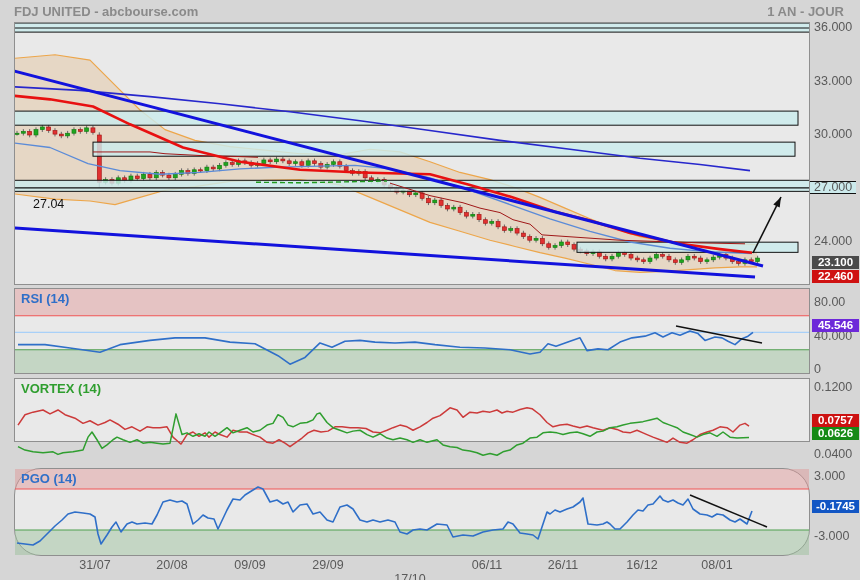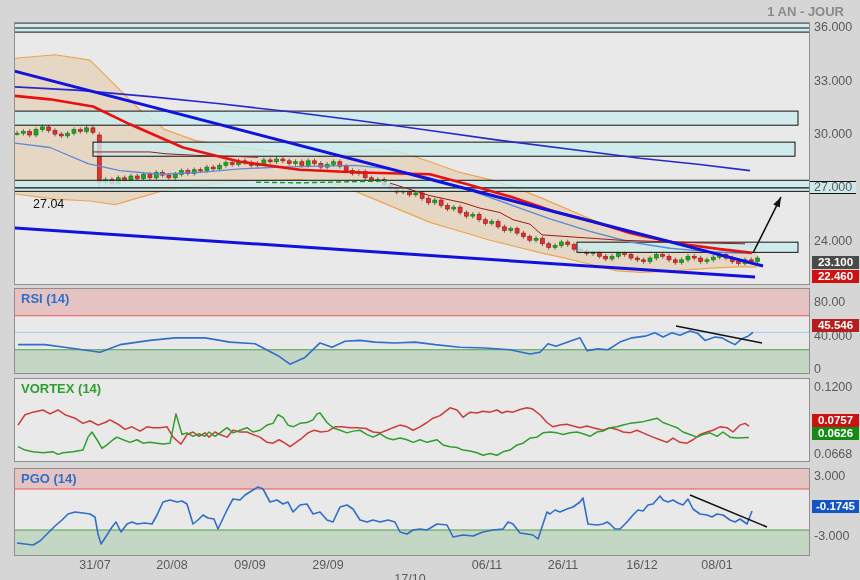--- a/index.html
+++ b/index.html
@@ -15,20 +15,21 @@
   .badge{position:absolute;left:812px;width:47px;height:13px;z-index:2;color:#fff;font-size:11.5px;font-weight:bold;text-align:center;line-height:13px;}
   .xlab{position:absolute;top:558px;width:50px;text-align:center;font-size:12.5px;color:#5a5a5a;}
   .lvl{position:absolute;left:18px;top:174px;font-size:12.5px;color:#111;z-index:6;}
   .rstrip{position:absolute;left:810px;top:181px;width:46px;height:11px;background:rgba(203,235,237,0.95);border-top:1px solid #111;border-bottom:1px solid #111;z-index:0;}
 </style>
 </head>
 <body>
 
 <div class="stage">
 
+  <div class="hdr" style="left:14px;">FDJ UNITED - abcbourse.com</div>
   <div class="hdr" style="right:16px;">1 AN - JOUR</div>
 
   <div class="panel" id="p-main" style="top:22px;height:263px;">
     <svg id="svg-main" width="794" height="261" viewBox="15 23 794 261">
         <path d="M14 58.316610000000054 L55 54.74995 L90 60.099939999999954 L115 85.06656000000005 L140 110.03318000000003 L165 129.64981 L195 140.34979000000004 L230 146.59144499999996 L265 150.15810500000003 L300 153.72476500000002 L340 154.61643000000004 L370 149.26644000000002 L400 151.941435 L430 161.74975 L460 172.44973000000005 L490 179.58305000000001 L515 187.608035 L540 197.41635000000002 L565 208.11633000000003 L590 218.81631 L615 228.624625 L640 236.64961 L665 241.107935 L690 242.89126500000003 L715 243.78293000000005 L740 243.78293000000005 L757 244.67459499999998 L757 266.96622 L740 266.96622 L715 267.857885 L690 269.641215 L665 271.42454499999997 L640 272.31621 L615 270.53288000000003 L590 264.29122500000005 L565 258.04957 L540 252.69958000000005 L515 246.45792500000002 L490 240.21626999999998 L460 231.29961999999998 L430 222.38297 L400 209.89966 L370 197.41635000000002 L340 184.93304000000003 L300 179.58305000000001 L265 180.47471500000003 L230 181.36638000000005 L195 186.71636999999998 L165 190.28303000000002 L140 197.41635000000002 L115 204.54967 L90 200.98301 L55 199.19968000000003 L14 193.84969000000004 Z" fill="rgba(226,176,116,0.30)" stroke="none"></path>
         <path d="M14 58.316610000000054 L55 54.74995 L90 60.099939999999954 L115 85.06656000000005 L140 110.03318000000003 L165 129.64981 L195 140.34979000000004 L230 146.59144499999996 L265 150.15810500000003 L300 153.72476500000002 L340 154.61643000000004 L370 149.26644000000002 L400 151.941435 L430 161.74975 L460 172.44973000000005 L490 179.58305000000001 L515 187.608035 L540 197.41635000000002 L565 208.11633000000003 L590 218.81631 L615 228.624625 L640 236.64961 L665 241.107935 L690 242.89126500000003 L715 243.78293000000005 L740 243.78293000000005 L757 244.67459499999998" fill="none" stroke="#eda64a" stroke-width="1.2" stroke-linejoin="round"></path>
         <path d="M14 193.84969000000004 L55 199.19968000000003 L90 200.98301 L115 204.54967 L140 197.41635000000002 L165 190.28303000000002 L195 186.71636999999998 L230 181.36638000000005 L265 180.47471500000003 L300 179.58305000000001 L340 184.93304000000003 L370 197.41635000000002 L400 209.89966 L430 222.38297 L460 231.29961999999998 L490 240.21626999999998 L515 246.45792500000002 L540 252.69958000000005 L565 258.04957 L590 264.29122500000005 L615 270.53288000000003 L640 272.31621 L665 271.42454499999997 L690 269.641215 L715 267.857885 L740 266.96622 L757 266.96622" fill="none" stroke="#eda64a" stroke-width="1.2" stroke-linejoin="round"></path>
         <line x1="17" y1="130.898141" x2="17" y2="135.53479899999996" stroke="#666" stroke-width="1"></line>
         <rect x="15" y="133.21647" width="4" height="1.2" fill="#1fa51f" stroke="#0c7a0c" stroke-width="0.6"></rect>
         <line x1="23.33" y1="129.11481100000003" x2="23.33" y2="135.53479899999996" stroke="#666" stroke-width="1"></line>
@@ -292,29 +293,29 @@
         <rect x="15" y="349.75" width="794" height="23.25" fill="rgba(150,190,150,0.45)"></rect>
         <line x1="15" y1="315.75" x2="809" y2="315.75" stroke="#f15656" stroke-width="1.2"></line>
         <line x1="15" y1="349.75" x2="809" y2="349.75" stroke="#4f9f4f" stroke-width="1.2"></line>
         <line x1="15" y1="332.325" x2="809" y2="332.325" stroke="#a8d0f8" stroke-width="1.3"></line>
         <path d="M18 344.65 L45 344.65 L70 348.05 L100 352.3 L120 344.65 L150 340.4 L175 337.85 L205 337.85 L230 342.1 L255 343.8 L278 355.7 L290 364.2 L305 357.4 L320 342.95 L332 347.2 L345 341.25 L360 340.4 L375 342.1 L395 342.95 L415 342.1 L435 344.65 L460 347.2 L485 348.05 L510 349.75 L530 354 L540 352.3 L548 343.8 L556 346.35 L570 341.25 L580 337.85 L587 350.6 L598 348.9 L608 349.75 L620 342.1 L632 337.85 L645 336.15 L655 332.75 L663 337 L672 332.75 L680 335.3 L690 331.05 L698 333.6 L705 340.4 L715 337 L722 337.85 L728 341.25 L735 344.65 L742 338.7 L748 336.15 L753 332.325" fill="none" stroke="#2f6fc8" stroke-width="1.6" stroke-linejoin="round"></path>
         <path d="M676 326 L762 343" fill="none" stroke="#111" stroke-width="1.5" stroke-linejoin="round"></path>
       </svg>
     <div class="ptitle" id="t-rsi" style="color: rgb(47, 111, 200);">RSI (14)</div>
   </div>
 
-  <div class="panel" id="p-vortex" style="top:378px;height:84px;">
+  <div class="panel" id="p-vortex" style="top:378px;height:64px;">
     <svg id="svg-vortex" width="794" height="84" viewBox="15 379 794 84">
         <path d="M18 425.0875 L25 414.7375 L33 412.15 L43 409.99375 L50 413.875 L58 409.99375 L65 414.7375 L75 418.1875 L83 423.3625 L90 420.775 L98 425.0875 L105 422.5 L110 419.91249999999997 L118 424.225 L125 429.4 L132 426.8125 L140 431.125 L147 426.8125 L153 427.675 L160 427.675 L167 426.8125 L173 437.1625 L178 441.475 L181 444.0625 L187 434.575 L193 431.9875 L199 436.3 L205 432.85 L209 437.1625 L215 431.9875 L220 434.575 L227 437.1625 L233 430.2625 L240 431.9875 L247 431.9875 L253 434.575 L260 437.1625 L267 442.3375 L273 443.2 L279 439.75 L285 443.2 L290 446.65 L296 442.3375 L302 438.025 L308 432.85 L314 430.2625 L321 431.9875 L328 431.125 L335 426.8125 L342 426.8125 L350 427.675 L358 427.675 L366 428.5375 L373 431.9875 L380 432.85 L387 430.2625 L393 427.675 L400 425.0875 L407 426.8125 L413 430.2625 L420 426.8125 L427 422.5 L433 418.1875 L440 415.6 L450 407.8375 L457 409.99375 L463 417.325 L470 412.15 L477 413.0125 L483 411.2875 L490 412.15 L497 409.99375 L502 413.0125 L507 411.2875 L513 412.15 L520 409.5625 L527 407.8375 L532 408.7 L540 414.7375 L547 422.5 L553 426.8125 L560 425.0875 L567 424.225 L573 425.95 L580 427.675 L587 425.95 L593 427.675 L603 430.2625 L610 427.675 L617 429.4 L623 431.9875 L630 432.85 L637 430.2625 L643 432.85 L647 434.575 L653 437.1625 L660 439.75 L667 442.3375 L673 438.025 L680 442.3375 L687 443.2 L693 439.75 L700 434.575 L707 431.9875 L713 430.2625 L720 426.8125 L727 427.675 L733 431.9875 L740 425.0875 L745 423.3625 L749 426.20875" fill="none" stroke="#cc3a3a" stroke-width="1.5" stroke-linejoin="round"></path>
         <path d="M18 446.65 L25 450.1 L33 451.825 L43 452.6875 L53 451.825 L58 454.4125 L63 452.6875 L73 451.825 L83 450.1 L88 437.1625 L92 431.9875 L97 439.75 L102 448.375 L107 444.925 L113 439.75 L117 437.1625 L123 439.75 L130 442.3375 L137 439.75 L143 443.2 L150 442.3375 L157 443.2 L163 444.0625 L170 443.2 L176 413.875 L182 434.575 L187 432.85 L193 436.3 L199 433.7125 L205 436.3 L209 431.9875 L215 436.3 L220 432.85 L227 427.675 L233 432.85 L240 430.2625 L247 427.675 L253 431.9875 L260 430.2625 L267 425.0875 L273 423.3625 L278 414.7375 L283 417.325 L288 425.0875 L293 426.8125 L300 423.3625 L307 422.5 L313 419.91249999999997 L317 413.875 L320 413.0125 L327 422.5 L333 427.675 L340 430.2625 L347 432.85 L353 431.125 L360 430.2625 L367 434.575 L373 437.1625 L380 433.7125 L387 438.025 L393 439.75 L400 438.025 L407 439.75 L413 442.3375 L420 439.75 L427 442.3375 L437 439.75 L443 444.925 L450 446.65 L457 447.5125 L463 450.1 L470 450.9625 L477 452.6875 L483 455.275 L490 453.55 L497 455.275 L503 451.825 L510 450.1 L517 444.925 L523 443.2 L530 438.025 L537 437.1625 L543 432.85 L550 431.9875 L557 432.85 L563 434.575 L570 432.85 L577 431.9875 L583 433.7125 L590 436.3 L597 431.9875 L603 431.125 L610 427.675 L617 426.8125 L623 425.0875 L630 423.3625 L637 422.5 L643 421.6375 L650 419.91249999999997 L657 418.1875 L663 422.5 L670 425.0875 L677 427.675 L683 431.9875 L690 434.575 L697 437.1625 L703 434.575 L710 432.85 L717 436.3 L723 431.9875 L730 437.1625 L737 438.025 L749 437.5075" fill="none" stroke="#2f9e2f" stroke-width="1.5" stroke-linejoin="round"></path>
       </svg>
     <div class="ptitle" id="t-vortex" style="color: rgb(47, 158, 47);">VORTEX (14)</div>
   </div>
 
-  <div class="panel" id="p-pgo" style="top:468px;height:88px;">
+  <div class="panel" id="p-pgo" style="top:468px;height:88px;border-radius:27px;">
     <svg id="svg-pgo" width="794" height="86" viewBox="15 469 794 86">
         <rect x="15" y="469" width="794" height="20" fill="rgba(224,148,148,0.45)"></rect>
         <rect x="15" y="530" width="794" height="25" fill="rgba(150,190,150,0.45)"></rect>
         <line x1="15" y1="489" x2="809" y2="489" stroke="#f15656" stroke-width="1.2"></line>
         <line x1="15" y1="530" x2="809" y2="530" stroke="#4f9f4f" stroke-width="1.2"></line>
         <path d="M17 543 L25 544 L33 545 L40 541 L48 533 L55 526 L62 520 L68 514 L75 512 L83 513 L90 514 L95 517 L98 534 L101 544 L107 535 L112 527 L116 522 L121 532 L127 524 L132 522 L137 524 L145 523 L152 524 L157 515 L163 502 L170 500 L177 502 L182 501 L187 504 L193 524 L198 520 L203 515 L208 518 L214 519 L218 529 L227 510 L233 499 L240 500 L245 495 L253 490 L258 487 L263 489 L270 502 L277 500 L283 504 L288 502 L293 512 L300 505 L307 504 L313 514 L320 512 L327 520 L333 522 L340 507 L347 505 L353 509 L360 520 L367 522 L373 520 L380 522 L388 520 L395 522 L400 532 L407 534 L413 530 L420 529 L427 530 L437 524 L447 525 L453 537 L463 535 L473 536 L483 532 L493 530 L503 529 L508 522 L513 524 L520 533 L527 534 L533 535 L538 539 L547 512 L550 514 L555 510 L560 512 L567 509 L573 507 L580 502 L583 498 L588 524 L597 525 L603 524 L607 522 L610 524 L615 529 L620 529 L627 522 L633 515 L638 510 L643 511 L648 505 L653 504 L660 496 L663 500 L668 502 L673 500 L678 503 L683 505 L688 499 L693 509 L700 514 L707 515 L712 517 L717 514 L723 515 L730 520 L735 522 L740 519 L747 524 L752 511" fill="none" stroke="#2f6fc8" stroke-width="1.6" stroke-linejoin="round"></path>
         <path d="M690 495 L767 527" fill="none" stroke="#111" stroke-width="1.5" stroke-linejoin="round"></path>
       </svg>
     <div class="ptitle" id="t-pgo" style="color: rgb(47, 111, 200);">PGO (14)</div>
   </div>
@@ -323,28 +324,28 @@
   <div id="ylabels">
       <div class="ylab" style="top: 20px;">36.000</div>
       <div class="ylab" style="top: 74px;">33.000</div>
       <div class="ylab" style="top: 127px;">30.000</div>
       <div class="ylab" style="top: 180px;">27.000</div>
       <div class="ylab" style="top: 234px;">24.000</div>
       <div class="ylab" style="top: 295px;">80.00</div>
       <div class="ylab" style="top: 329px;">40.000</div>
       <div class="ylab" style="top: 362px;">0</div>
       <div class="ylab" style="top: 380px;">0.1200</div>
-      <div class="ylab" style="top: 447px;">0.0668</div>
+      <div class="ylab" style="top: 447px;">0.0400</div>
       <div class="ylab" style="top: 469px;">3.000</div>
       <div class="ylab" style="top: 529px;">-3.000</div>
     </div>
   <div id="badges">
       <div class="badge" style="top: 256px; background: rgb(74, 74, 74);">23.100</div>
       <div class="badge" style="top: 270px; background: rgb(207, 17, 17);">22.460</div>
-      <div class="badge" style="top: 319px; background: #b91c1c;">45.546</div>
+      <div class="badge" style="top: 319px; background: #6d28d9;">45.546</div>
       <div class="badge" style="top: 414px; background: rgb(204, 17, 17);">0.0757</div>
       <div class="badge" style="top: 427px; background: rgb(22, 138, 22);">0.0626</div>
       <div class="badge" style="top: 500px; background: rgb(18, 86, 196);">-0.1745</div>
     </div>
   <div id="xlabels">
       <div class="xlab" style="left: 70px;">31/07</div>
       <div class="xlab" style="left: 147px;">20/08</div>
       <div class="xlab" style="left: 225px;">09/09</div>
       <div class="xlab" style="left: 303px;">29/09</div>
       <div class="xlab" style="left: 385px; margin-top: 14px;">17/10</div>

